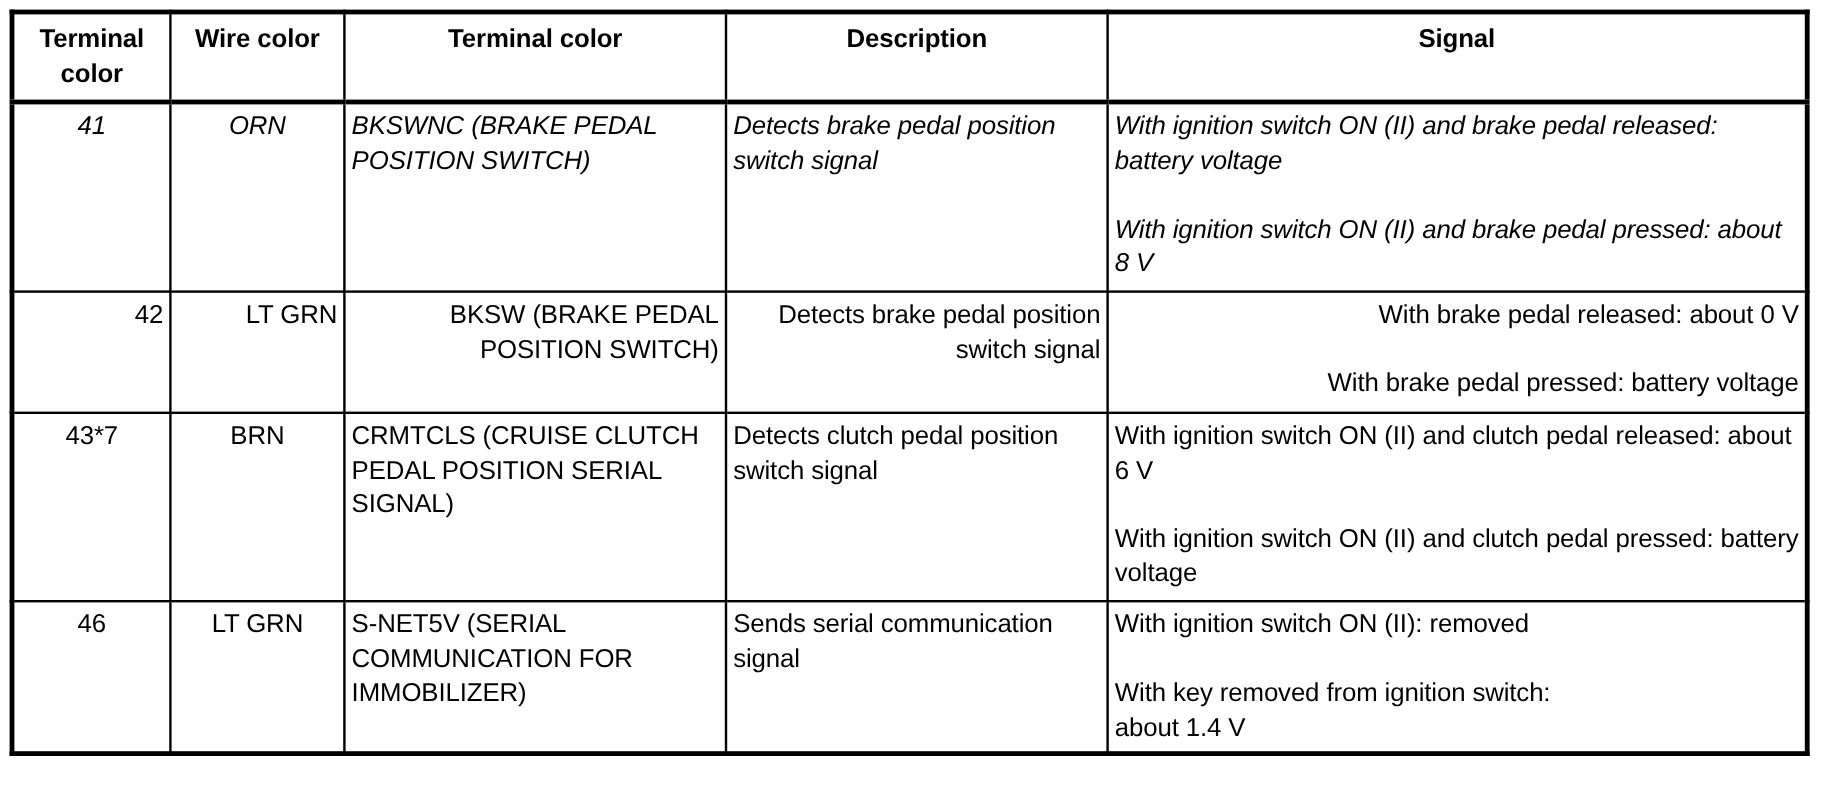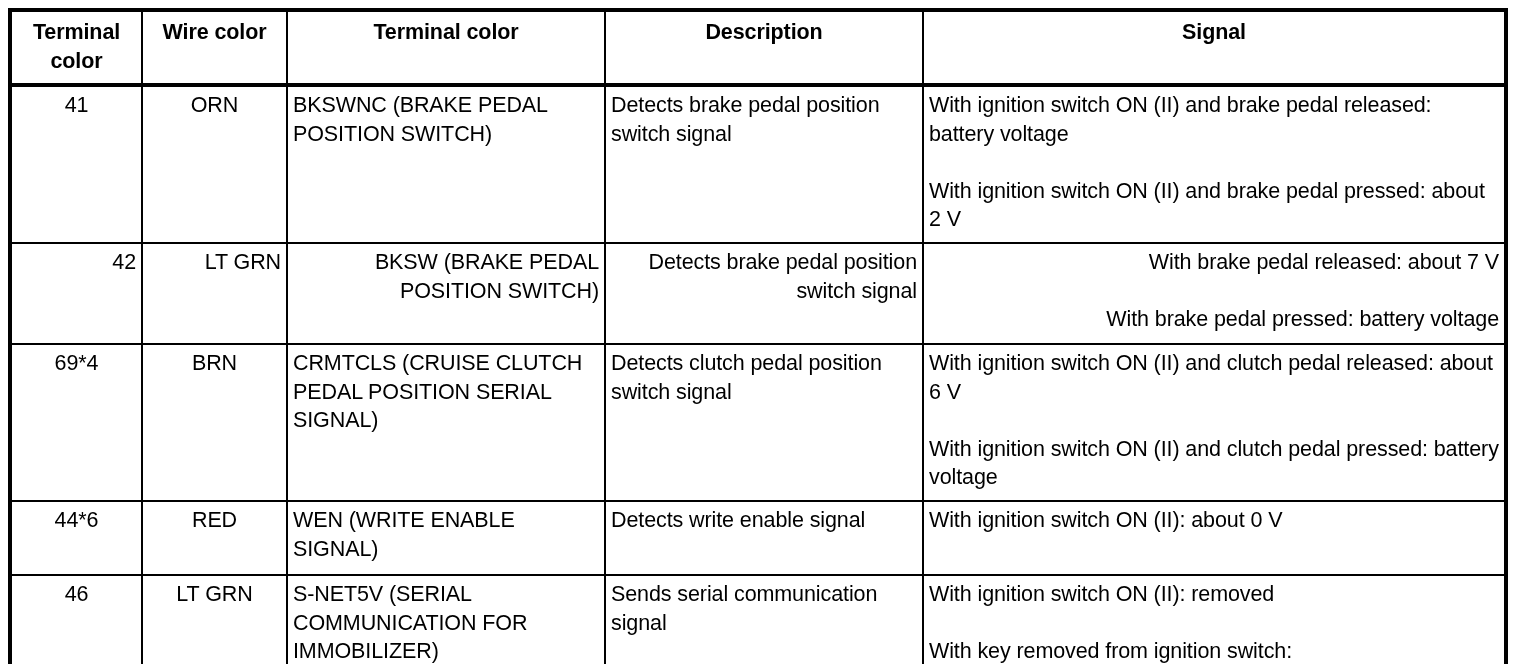--- a/index.html
+++ b/index.html
@@ -74,21 +74,21 @@
   }
 
   
   .sig-block {
     margin: 0;
   }
   .sig-block + .sig-block {
     margin-top: 1.33em;
   }
 
-  .r41 td { height: 146px; }
+  .r41 td { height: 146px; font-style: italic; }
   .r42 td { height: 90px; text-align: right; }
   .r43 td { height: 146px; }
   .r44 td { height: 63px; }
   .r46 td { height: 115px; }
 </style>
 </head>
 <body>
 
 <div id="page">
 
@@ -116,55 +116,46 @@
 
     <tbody>
 
       <tr class="r41">
         <td class="cell-term">41</td>
         <td class="cell-wire">ORN</td>
         <td class="cell-name">BKSWNC (BRAKE PEDAL POSITION SWITCH)</td>
         <td class="cell-desc">Detects brake pedal position switch signal</td>
         <td class="cell-signal">
           <p class="sig-block">With ignition switch ON (II) and brake pedal released: battery voltage</p>
-          <p class="sig-block">With ignition switch ON (II) and brake pedal pressed: about 2 V</p>
+          <p class="sig-block">With ignition switch ON (II) and brake pedal pressed: about 8 V</p>
         </td>
       </tr>
 
       <tr class="r42">
         <td class="cell-term">42</td>
         <td class="cell-wire">LT GRN</td>
         <td class="cell-name">BKSW (BRAKE PEDAL POSITION SWITCH)</td>
         <td class="cell-desc">Detects brake pedal position switch signal</td>
         <td class="cell-signal">
-          <p class="sig-block">With brake pedal released: about 7 V</p>
+          <p class="sig-block">With brake pedal released: about 0 V</p>
           <p class="sig-block">With brake pedal pressed: battery voltage</p>
         </td>
       </tr>
 
       <tr class="r43">
-        <td class="cell-term">69*4</td>
+        <td class="cell-term">43*7</td>
         <td class="cell-wire">BRN</td>
         <td class="cell-name">CRMTCLS (CRUISE CLUTCH PEDAL POSITION SERIAL SIGNAL)</td>
         <td class="cell-desc">Detects clutch pedal position switch signal</td>
         <td class="cell-signal">
           <p class="sig-block">With ignition switch ON (II) and clutch pedal released: about 6 V</p>
           <p class="sig-block">With ignition switch ON (II) and clutch pedal pressed: battery voltage</p>
         </td>
       </tr>
 
-      <tr class="r44">
-        <td class="cell-term">44*6</td>
-        <td class="cell-wire">RED</td>
-        <td class="cell-name">WEN (WRITE ENABLE SIGNAL)</td>
-        <td class="cell-desc">Detects write enable signal</td>
-        <td class="cell-signal">
-          <p class="sig-block">With ignition switch ON (II): about 0 V</p>
-        </td>
-      </tr>
 
       <tr class="r46">
         <td class="cell-term">46</td>
         <td class="cell-wire">LT GRN</td>
         <td class="cell-name">S-NET5V (SERIAL COMMUNICATION FOR IMMOBILIZER)</td>
         <td class="cell-desc">Sends serial communication signal</td>
         <td class="cell-signal">
           <p class="sig-block">With ignition switch ON (II): removed</p>
           <p class="sig-block">With key removed from ignition switch:<br>about 1.4 V</p>
         </td>

